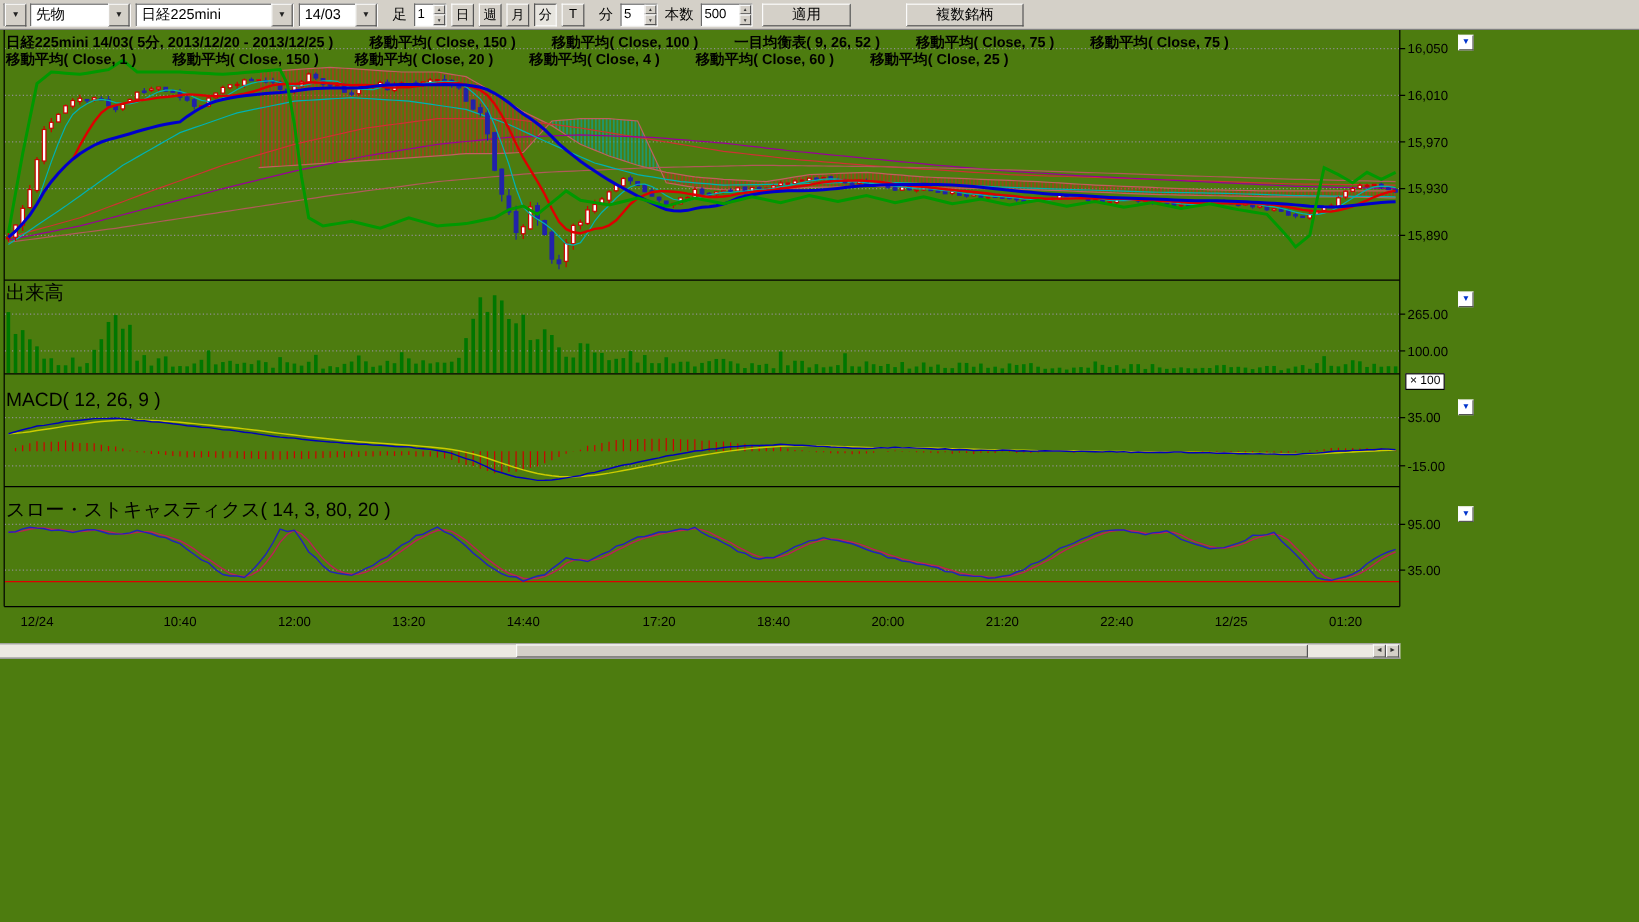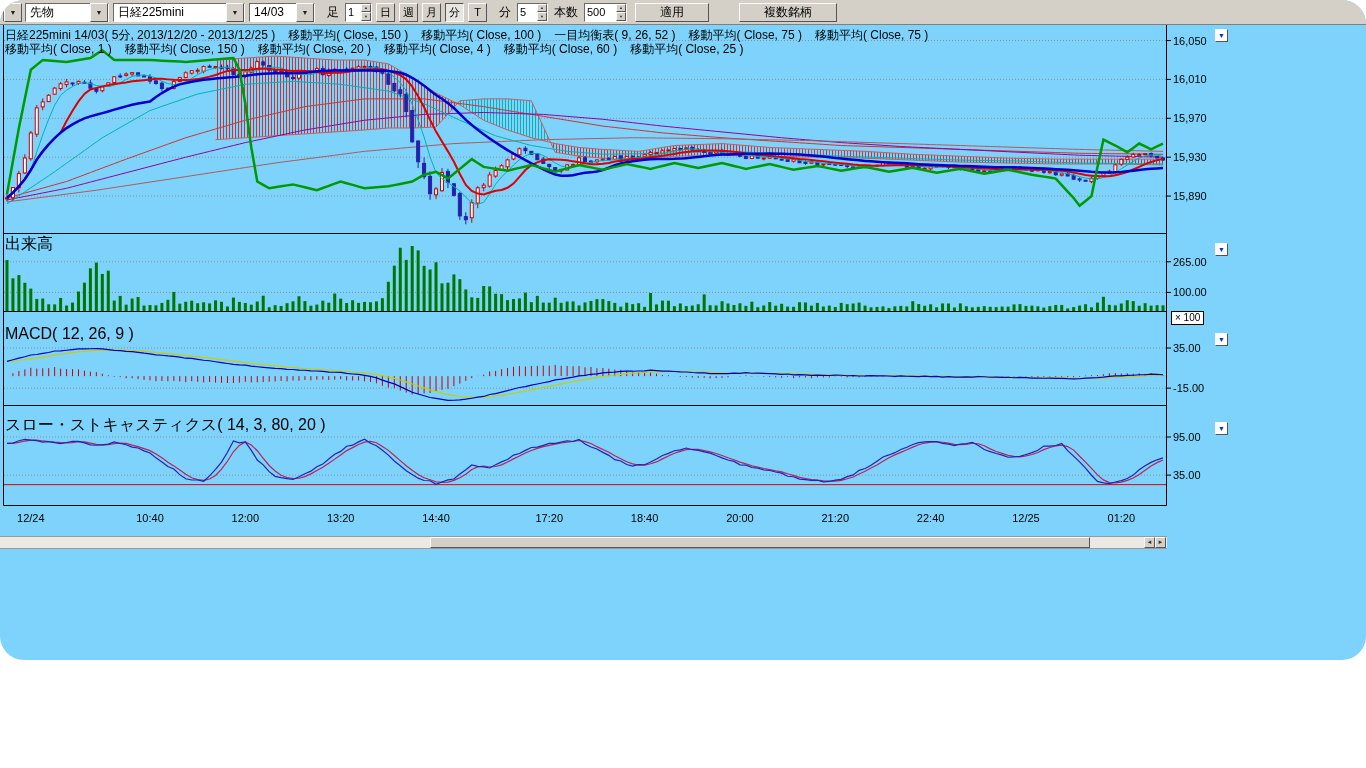--- a/index.html
+++ b/index.html
@@ -1,16 +1,16 @@
 <!DOCTYPE html>
 <html><head>
 <meta charset="utf-8">
 <style>
   html,body{margin:0;padding:0;background:#fff;font-family:"Liberation Sans",sans-serif;}
-  #app{position:relative;width:1366px;height:660px;background:#7dd3fc;overflow:hidden;border-radius:24px;}
+  #app{position:relative;width:1366px;height:768px;background:#4d7c0f;overflow:hidden;}
 
   
   .toolbar{position:absolute;left:0;top:0;width:1366px;height:25px;background:#d4d0c8;
            border-bottom:1px solid #808080;display:flex;align-items:center;gap:4px;
            padding:0 3px;box-sizing:border-box;font-size:12px;color:#000;}
   .combo{display:flex;align-items:center;height:19px;background:#fff;box-sizing:border-box;
          border:1px solid;border-color:#6a6a6a #fbfbfb #fbfbfb #6a6a6a;}
   .combo .txt{padding:0 4px;white-space:nowrap;overflow:hidden;flex:1;}
   .combo .drop{width:16px;height:17px;margin-left:auto;background:#d4d0c8;flex:none;
          border:1px solid;border-color:#fbfbfb #555 #555 #fbfbfb;display:flex;
@@ -24,22 +24,22 @@
   .spin{position:relative;height:19px;background:#fff;box-sizing:border-box;
         border:1px solid;border-color:#6a6a6a #fbfbfb #fbfbfb #6a6a6a;}
   .spin input{border:none;outline:none;height:15px;font-size:11px;padding:1px 2px;
         font-family:inherit;background:transparent;}
   .spin .arrows{position:absolute;right:0;top:0;width:10px;height:17px;display:flex;flex-direction:column;}
   .spin .arrows span{flex:1;background:#d4d0c8;border:1px solid;box-sizing:border-box;
         border-color:#fbfbfb #555 #555 #fbfbfb;font-size:4px;line-height:5px;
         display:flex;align-items:center;justify-content:center;color:#333;}
 
   
-  .legend-row{position:absolute;left:5px;display:flex;gap:13px;font-size:12px;color:#000;
-              white-space:nowrap;z-index:3;}
+  .legend-row{position:absolute;left:5px;display:flex;gap:30px;font-size:12px;color:#000;
+              white-space:nowrap;z-index:3;font-weight:bold;}
   #legend-row1{top:27px;}  #legend-row2{top:41px;}
   .panel-label{position:absolute;left:5px;font-size:16px;color:#000;z-index:3;white-space:nowrap;}
 
   
   .axis-btn{position:absolute;left:1215px;width:13px;height:13px;background:#fff;z-index:3;
             border:1px solid;border-color:#fbfbfb #555 #555 #fbfbfb;box-sizing:border-box;
             display:flex;align-items:center;justify-content:center;font-size:7px;color:#0033cc;}
   .mult-badge{position:absolute;left:1171px;top:311px;border:1px solid #000;background:#fff;
               font-size:10px;line-height:12px;height:12px;padding:0 3px;z-index:3;white-space:nowrap;}
 
@@ -101,21 +101,21 @@
     </div>
     <span class="tlabel">本数</span>
     <div class="spin" style="width:43px">
       <input style="width: 29px;" value="500">
       <span class="arrows">
           <span>▲</span>
           <span>▼</span>
         </span>
     </div>
     <button class="tbtn" style="margin-left:4px">適用</button>
-    <button class="tbtn" style="margin-left:26px">複数銘柄</button>
+    <button class="tbtn" style="margin-left:42px">複数銘柄</button>
   </div>
 
   <svg id="chart-svg" width="1230" height="522">
       <defs>
         <clipPath id="cPrice">
           <rect x="4" y="0" width="1162" height="208"></rect>
         </clipPath>
         <clipPath id="cVol">
           <rect x="4" y="221" width="1162" height="65"></rect>
         </clipPath>

